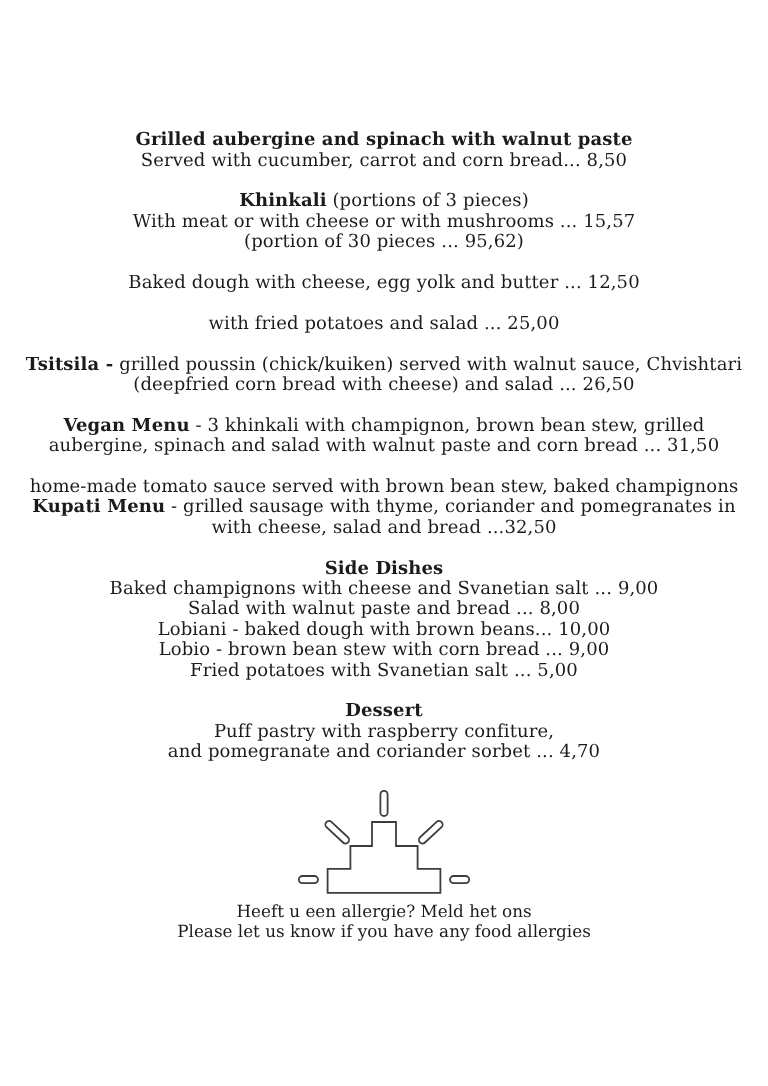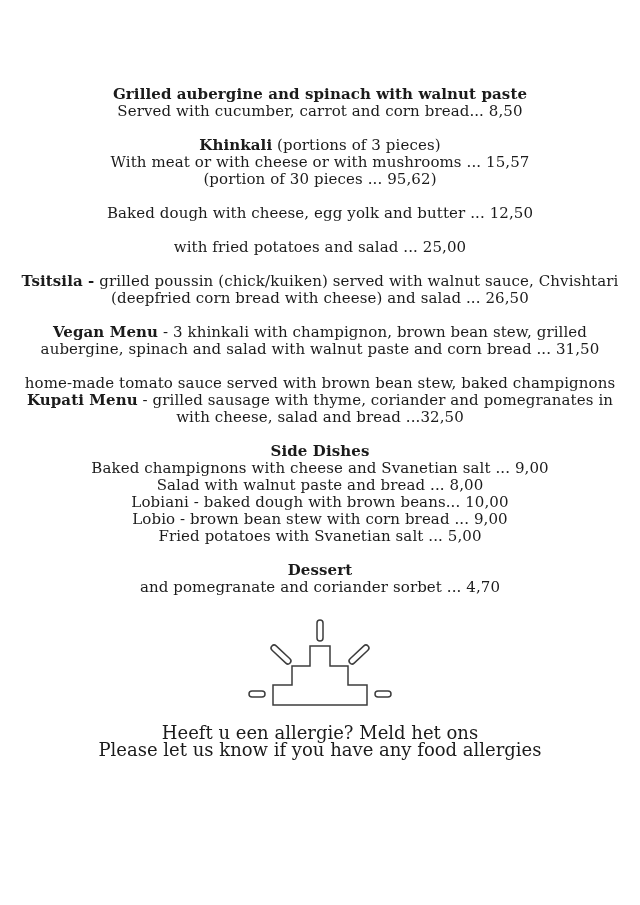--- a/index.html
+++ b/index.html
@@ -7,40 +7,40 @@
     width: 640px;
     height: 905px;
     background: #ffffff;
     font-family: "DejaVu Serif", "Liberation Serif", serif;
     overflow: hidden;
   }
   .page {
     width: 640px;
     height: 905px;
     box-sizing: border-box;
-    padding-top: 86px;
+    padding-top: 108px;
     text-align: center;
   }
   .para { margin: 0 0 17px 0; }
   .line {
     font-size: 15px;
     line-height: 17px;
     white-space: nowrap;
     letter-spacing: 0.1px;
   }
   .b { font-weight: bold; }
   .logo-wrap {
     margin-top: 0px;
     height: 100px;
     display: flex;
     justify-content: center;
   }
   .footer {
-    margin-top: 12px;
-    font-size: 18px;
+    margin-top: 0;
+    font-size: 14px;
     line-height: 16.5px;
   }
   svg { display: block; }
 </style>
 </head>
 <body style="background: rgb(255, 255, 255); color: rgb(27, 27, 27);">
 
 <div class="page">
 
   <div>
@@ -75,20 +75,21 @@
       <div class="para">
         <div class="line"><span class="b">Side Dishes</span></div>
         <div class="line"><span>Baked champignons with cheese and Svanetian salt ... 9,00</span></div>
         <div class="line"><span>Salad with walnut paste and bread ... 8,00</span></div>
         <div class="line"><span>Lobiani - baked dough with brown beans... 10,00</span></div>
         <div class="line"><span>Lobio - brown bean stew with corn bread ... 9,00</span></div>
         <div class="line"><span>Fried potatoes with Svanetian salt ... 5,00</span></div>
       </div>
       <div class="para">
         <div class="line"><span class="b">Dessert</span></div>
+        <div class="line"><span>Puff pastry with raspberry confiture,</span></div>
         <div class="line"><span>and pomegranate and coriander sorbet ... 4,70</span></div>
       </div>
     </div>
 
   <div class="logo-wrap" style="color: rgb(61, 61, 61);">
     <svg width="150" height="100" viewBox="0 0 150 100">
       <g fill="#ffffff" stroke="currentColor" stroke-width="1.5">
         <polygon fill="none" points="28,92 28,72 47,72 47,53 65,53 65,33 85,33 85,53 103,53 103,72 122,72 122,92"></polygon>
         <rect x="72" y="7" width="6" height="21" rx="3"></rect>
         <rect x="23.6" y="38.5" width="24.8" height="6" rx="3" transform="rotate(43 36 41.5)"></rect>

